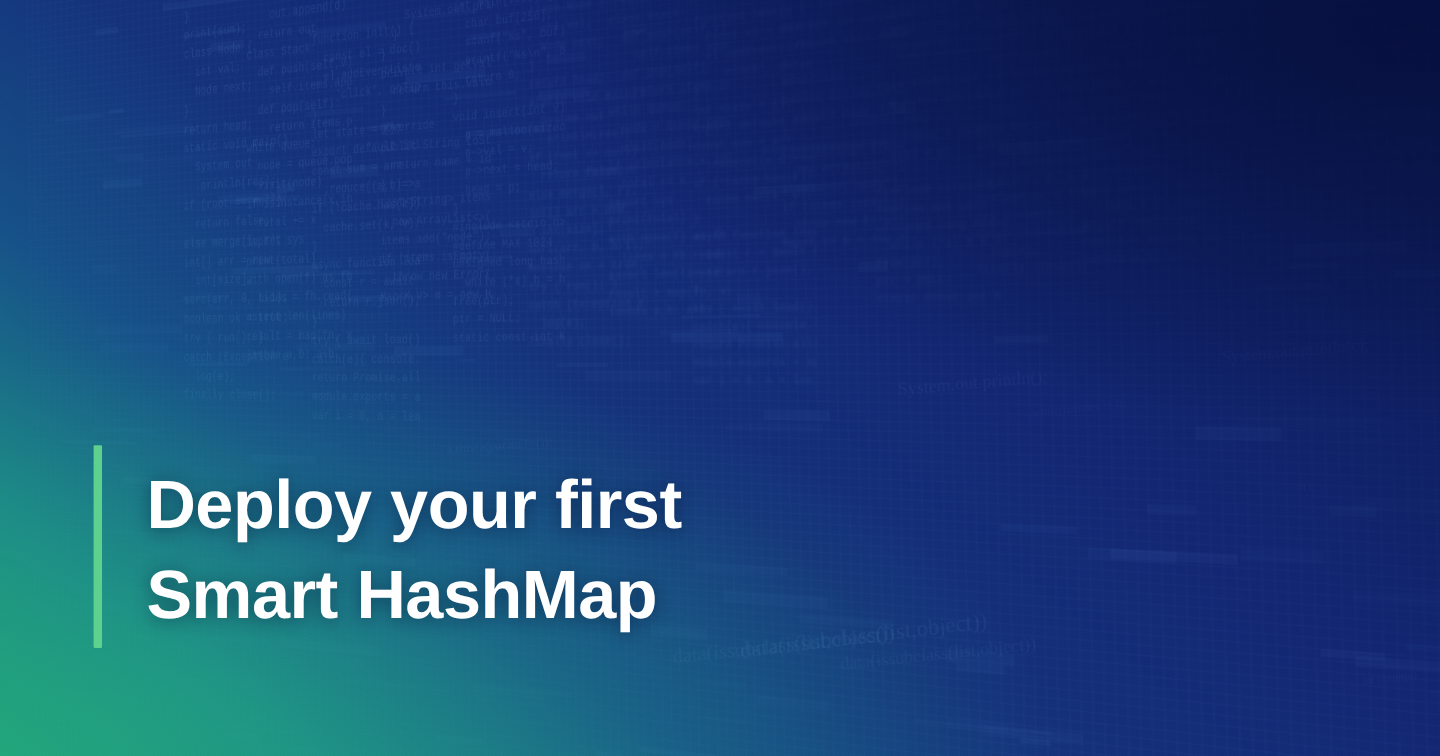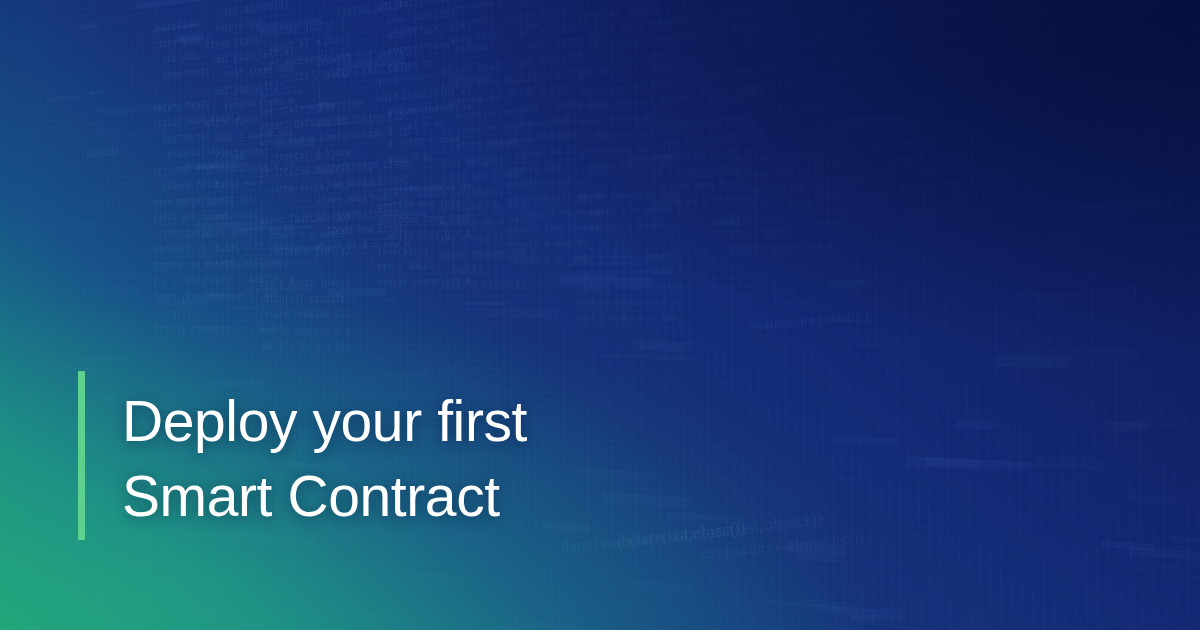--- a/index.html
+++ b/index.html
@@ -112,21 +112,21 @@
   
   .headline{
     position:absolute;
     left:122px; top:384px;
     width:640px;
   }
   .headline .line{
     display:block;
     color:#ffffff;
     font-size:57px;
-    font-weight:400;
+    font-weight:700;
     line-height:1.31;
     letter-spacing:-.4px;
     text-shadow:0 2px 14px rgba(4,14,48,.45);
   }
 
   
   .pill{
     position:absolute;
     left:776px; top:88px;
     width:346px; height:72px;
@@ -662,17 +662,17 @@
     </div>
 
   <div class="grad-overlay"></div>
   <div class="vignette"></div>
   <div class="noise"></div>
 
   <div class="accent-bar"></div>
 
   <div class="headline">
     <span class="line">Deploy your first</span>
-    <span class="line">Smart Contract</span>
+    <span class="line">Smart HashMap</span>
   </div>
 
 
 </div>
 
 </body></html>

